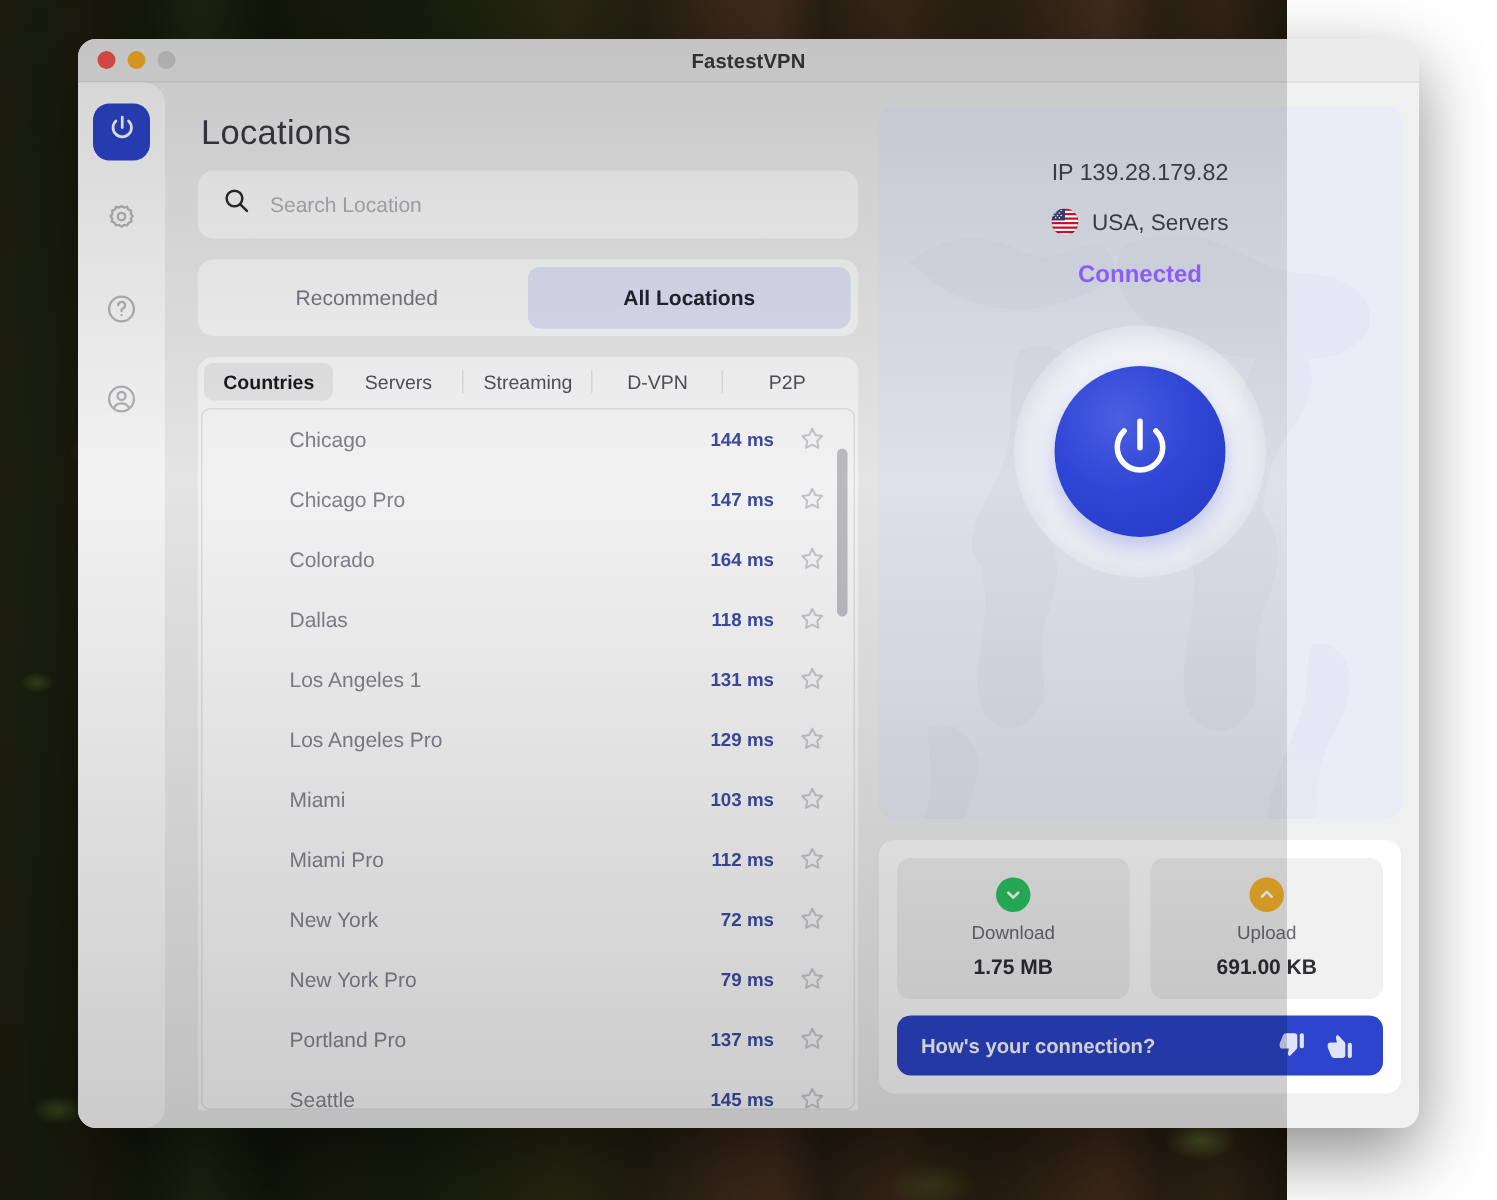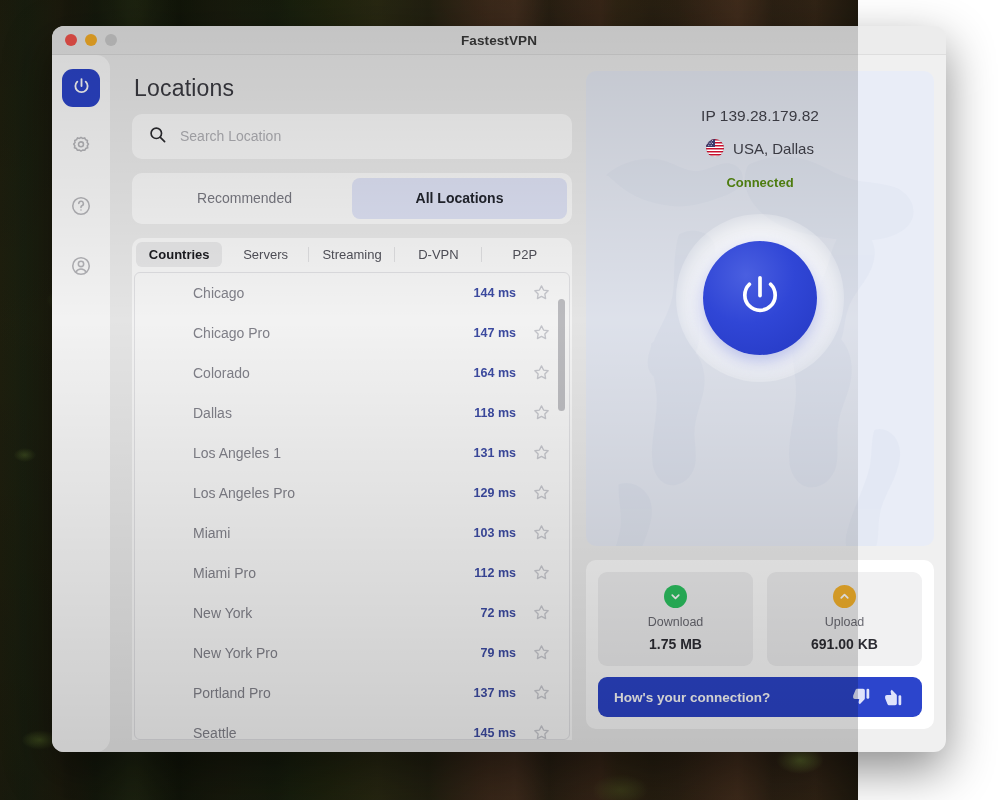--- a/index.html
+++ b/index.html
@@ -260,21 +260,21 @@
     margin-top: 14px; position: relative; z-index: 2;
     font-size: 15px; color: #3a3a42;
   }
   .flag {
     width: 18px; height: 18px; border-radius: 50%;
     overflow: hidden; flex: 0 0 auto;
     box-shadow: 0 0 0 1px rgba(0,0,0,.12) inset;
   }
   .status-line {
     margin-top: 18px; position: relative; z-index: 2;
-    font-size: 13px; font-weight: bold; color: #4d7c0f;
+    font-size: 16px; font-weight: bold; color: #8b5cf6;
   }
   #power-wrap {
     position: relative; z-index: 2;
     margin-top: 24px;
     width: 168px; height: 168px;
     display: flex; align-items: center; justify-content: center;
   }
   #power-glow {
     position: absolute; inset: 0;
     border-radius: 50%;
@@ -553,21 +553,21 @@
                       <circle cx="5.2" cy="3" r=".5"></circle>
                     <circle cx="1.6" cy="4.6" r=".5"></circle>
                       <circle cx="4" cy="4.6" r=".5"></circle>
                       <circle cx="6.4" cy="4.6" r=".5"></circle>
                     <circle cx="2.8" cy="6.2" r=".5"></circle>
                       <circle cx="5.2" cy="6.2" r=".5"></circle>
                   </g>
                   <circle cx="9" cy="9" r="8.6" fill="none" stroke="rgba(0,0,0,.15)" stroke-width=".8"></circle>
                 </svg>
               </span>
-              <span>USA, Dallas</span>
+              <span>USA, Servers</span>
             </div>
 
             <div class="status-line">Connected</div>
 
             <div id="power-wrap">
               <div id="power-glow"></div>
               <div id="power-btn">
                 <span>
                   <svg width="52" height="52" viewBox="0 0 24 24" fill="none" stroke="currentColor" stroke-width="1.7" stroke-linecap="round">
                     <path d="M12 3.6v8.2"></path>

